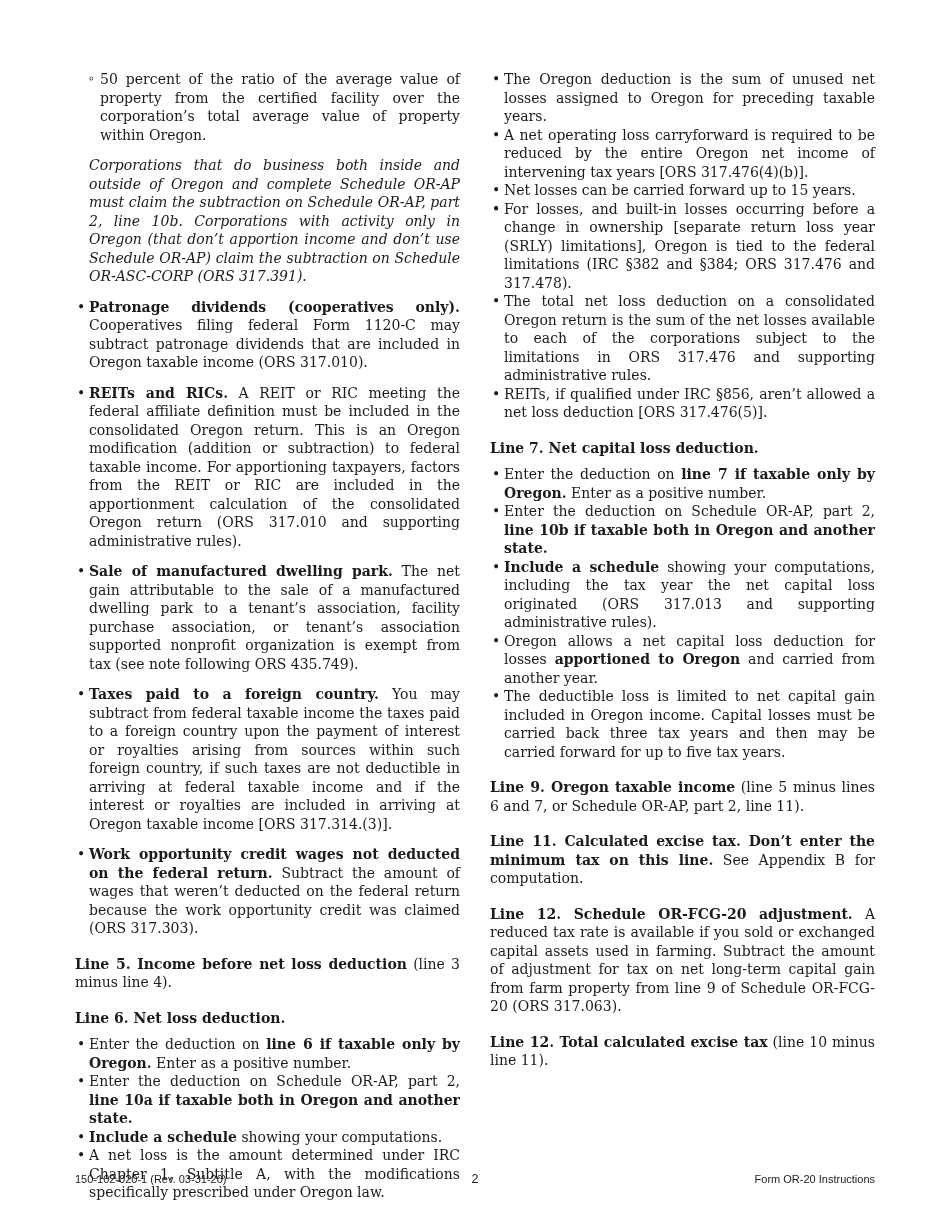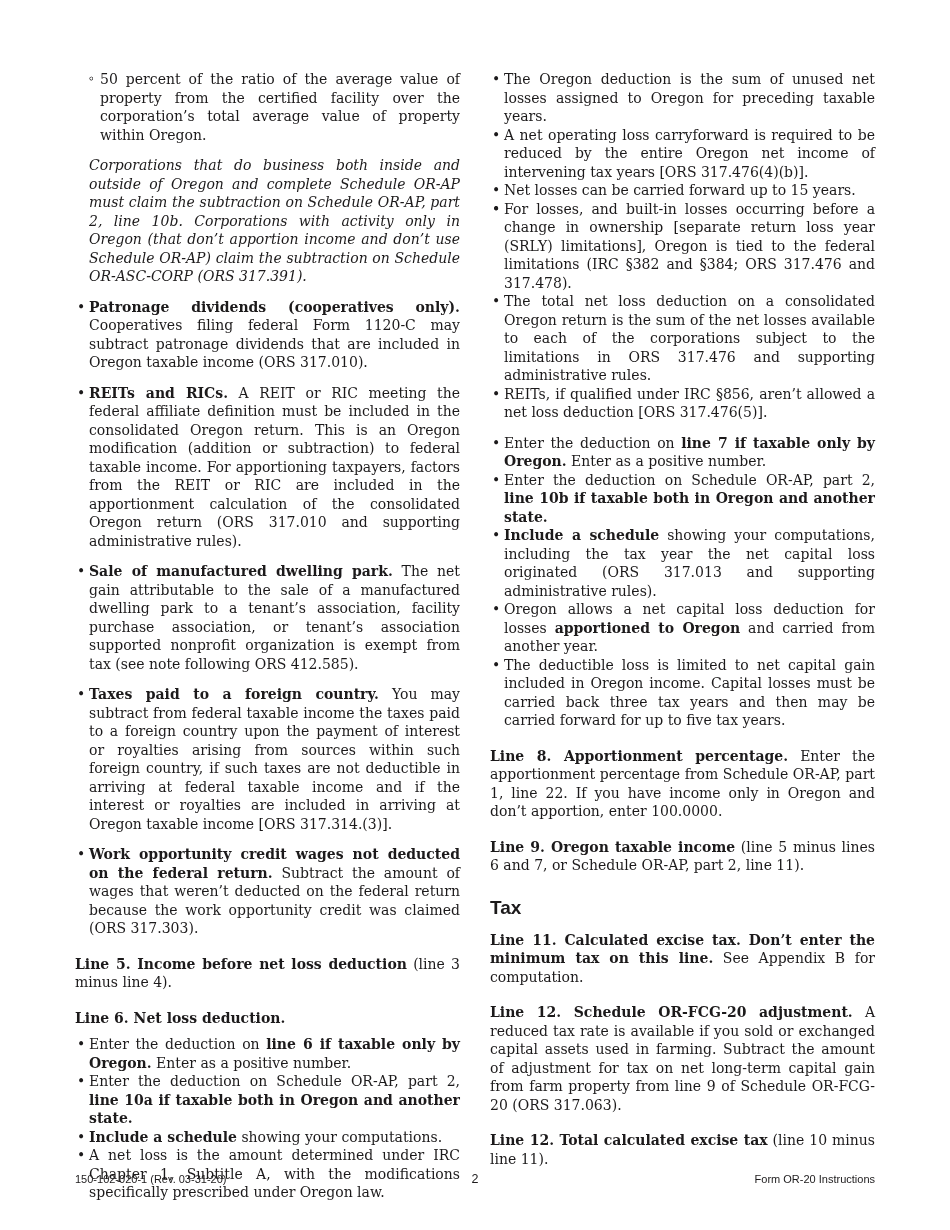--- a/index.html
+++ b/index.html
@@ -62,46 +62,45 @@
 <body>
 
 <div class="page">
   <div class="content">
     <div class="col">
         <div class="item p-sub"><span class="marker">◦</span></div>
         <div class="item p-sub tight"><span class="marker">◦</span><span>50 percent of the ratio of the average value of property from the certified facility over the corporation’s total average value of property within Oregon.</span></div>
         <div class="item p-ipar"><span>Corporations that do business both inside and outside of Oregon and complete Schedule OR-AP must claim the subtraction on Schedule OR-AP, part 2, line 10b. Corporations with activity only in Oregon (that don’t apportion income and don’t use Schedule OR-AP) claim the subtraction on Schedule OR-ASC-CORP (ORS 317.391).</span></div>
         <div class="item p-bullet"><span class="marker">•</span><b>Patronage dividends (cooperatives only).</b><span> Cooperatives filing federal Form 1120-C may subtract patronage dividends that are included in Oregon taxable income (ORS 317.010).</span></div>
         <div class="item p-bullet"><span class="marker">•</span><b>REITs and RICs.</b><span> A REIT or RIC meeting the federal affiliate definition must be included in the consolidated Oregon return. This is an Oregon modification (addition or subtraction) to federal taxable income. For apportioning taxpayers, factors from the REIT or RIC are included in the apportionment calculation of the consolidated Oregon return (ORS 317.010 and supporting administrative rules).</span></div>
-        <div class="item p-bullet"><span class="marker">•</span><b>Sale of manufactured dwelling park.</b><span> The net gain attributable to the sale of a manufactured dwelling park to a tenant’s association, facility purchase association, or tenant’s association supported nonprofit organization is exempt from tax (see note following ORS 412.585).</span></div>
+        <div class="item p-bullet"><span class="marker">•</span><b>Sale of manufactured dwelling park.</b><span> The net gain attributable to the sale of a manufactured dwelling park to a tenant’s association, facility purchase association, or tenant’s association supported nonprofit organization is exempt from tax (see note following ORS 435.749).</span></div>
         <div class="item p-bullet"><span class="marker">•</span><b>Taxes paid to a foreign country.</b><span> You may subtract from federal taxable income the taxes paid to a foreign country upon the payment of interest or royalties arising from sources within such foreign country, if such taxes are not deductible in arriving at federal taxable income and if the interest or royalties are included in arriving at Oregon taxable income [ORS 317.314.(3)].</span></div>
         <div class="item p-bullet"><span class="marker">•</span><b>Work opportunity credit wages not deducted on the federal return.</b><span> Subtract the amount of wages that weren’t deducted on the federal return because the work opportunity credit was claimed (ORS 317.303).</span></div>
         <div class="item p-line"><b>Line 5. Income before net loss deduction</b><span> (line 3 minus line 4).</span></div>
         <div class="item p-line"><b>Line 6. Net loss deduction.</b></div>
         <div class="item p-bullet"><span class="marker">•</span><span>Enter the deduction on </span><b>line 6 if taxable only by Oregon.</b><span> Enter as a positive number.</span></div>
         <div class="item p-bullet tight"><span class="marker">•</span><span>Enter the deduction on Schedule OR-AP, part 2, </span><b>line 10a if taxable both in Oregon and another state.</b></div>
         <div class="item p-bullet tight"><span class="marker">•</span><b>Include a schedule</b><span> showing your computations.</span></div>
         <div class="item p-bullet tight"><span class="marker">•</span><span>A net loss is the amount determined under IRC Chapter 1, Subtitle A, with the modifications specifically prescribed under Oregon law.</span></div>
       </div>
     <div class="col">
         <div class="item p-bullet"><span class="marker">•</span><span>The Oregon deduction is the sum of unused net losses assigned to Oregon for preceding taxable years.</span></div>
         <div class="item p-bullet tight"><span class="marker">•</span><span>A net operating loss carryforward is required to be reduced by the entire Oregon net income of intervening tax years [ORS 317.476(4)(b)].</span></div>
         <div class="item p-bullet tight"><span class="marker">•</span><span>Net losses can be carried forward up to 15 years.</span></div>
         <div class="item p-bullet tight"><span class="marker">•</span></div>
         <div class="item p-bullet tight"><span class="marker">•</span><span>For losses, and built-in losses occurring before a change in ownership [separate return loss year (SRLY) limitations], Oregon is tied to the federal limitations (IRC §382 and §384; ORS 317.476 and 317.478).</span></div>
         <div class="item p-bullet tight"><span class="marker">•</span><span>The total net loss deduction on a consolidated Oregon return is the sum of the net losses available to each of the corporations subject to the limitations in ORS 317.476 and supporting administrative rules.</span></div>
         <div class="item p-bullet tight"><span class="marker">•</span><span>REITs, if qualified under IRC §856, aren’t allowed a net loss deduction [ORS 317.476(5)].</span></div>
+        <div class="item p-line"><b>Line 7. Net capital loss deduction.</b></div>
         <div class="item p-bullet"><span class="marker">•</span><span>Enter the deduction on </span><b>line 7 if taxable only by Oregon.</b><span> Enter as a positive number.</span></div>
         <div class="item p-bullet tight"><span class="marker">•</span><span>Enter the deduction on Schedule OR-AP, part 2, </span><b>line 10b if taxable both in Oregon and another state.</b></div>
         <div class="item p-bullet tight"><span class="marker">•</span><b>Include a schedule</b><span> showing your computations, including the tax year the net capital loss originated (ORS 317.013 and supporting administrative rules).</span></div>
         <div class="item p-bullet tight"><span class="marker">•</span><span>Oregon allows a net capital loss deduction for losses </span><b>apportioned to Oregon</b><span> and carried from another year.</span></div>
         <div class="item p-bullet tight"><span class="marker">•</span><span>The deductible loss is limited to net capital gain included in Oregon income. Capital losses must be carried back three tax years and then may be carried forward for up to five tax years.</span></div>
-        <div class="item p-line"><b>Line 8. Apportionment percentage.</b><span> Enter the apportionment percentage from Schedule OR-AP, part 1, line 22. If you have income only in Oregon and don’t apportion, enter 100.0000.</span></div>
         <div class="item p-line"><b>Line 9. Oregon taxable income</b><span> (line 5 minus lines 6 and 7, or Schedule OR-AP, part 2, line 11).</span></div>
-        <div class="item p-section"><span>Tax</span></div>
         <div class="item p-line"><b>Line 11. Calculated excise tax. Don’t enter the minimum tax on this line.</b><span> See Appendix B for computation.</span></div>
         <div class="item p-line"><b>Line 12. Schedule OR-FCG-20 adjustment.</b><span> A reduced tax rate is available if you sold or exchanged capital assets used in farming. Subtract the amount of adjustment for tax on net long-term capital gain from farm property from line 9 of Schedule OR-FCG-20 (ORS 317.063).</span></div>
         <div class="item p-line"><b>Line 12. Total calculated excise tax</b><span> (line 10 minus line 11).</span></div>
       </div>
   </div>
   <div class="footer">
     <span class="f-left">150-102-020-1 (Rev. 03-31-20)</span>
     <span class="f-center">2</span>
     <span class="f-right">Form OR-20 Instructions</span>
   </div>

